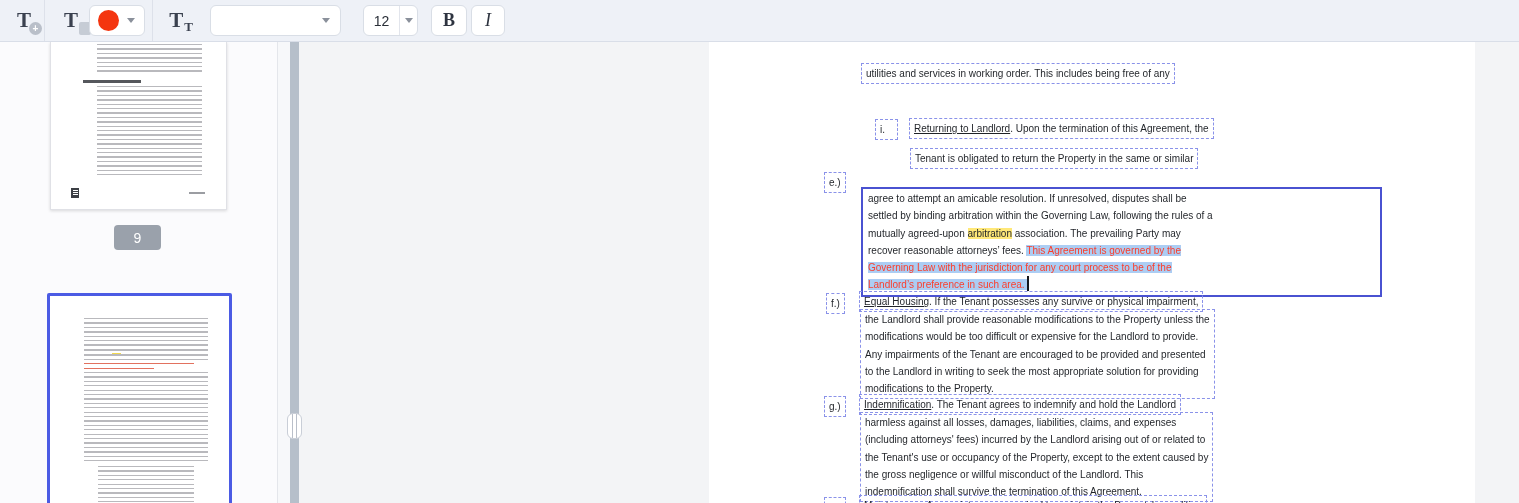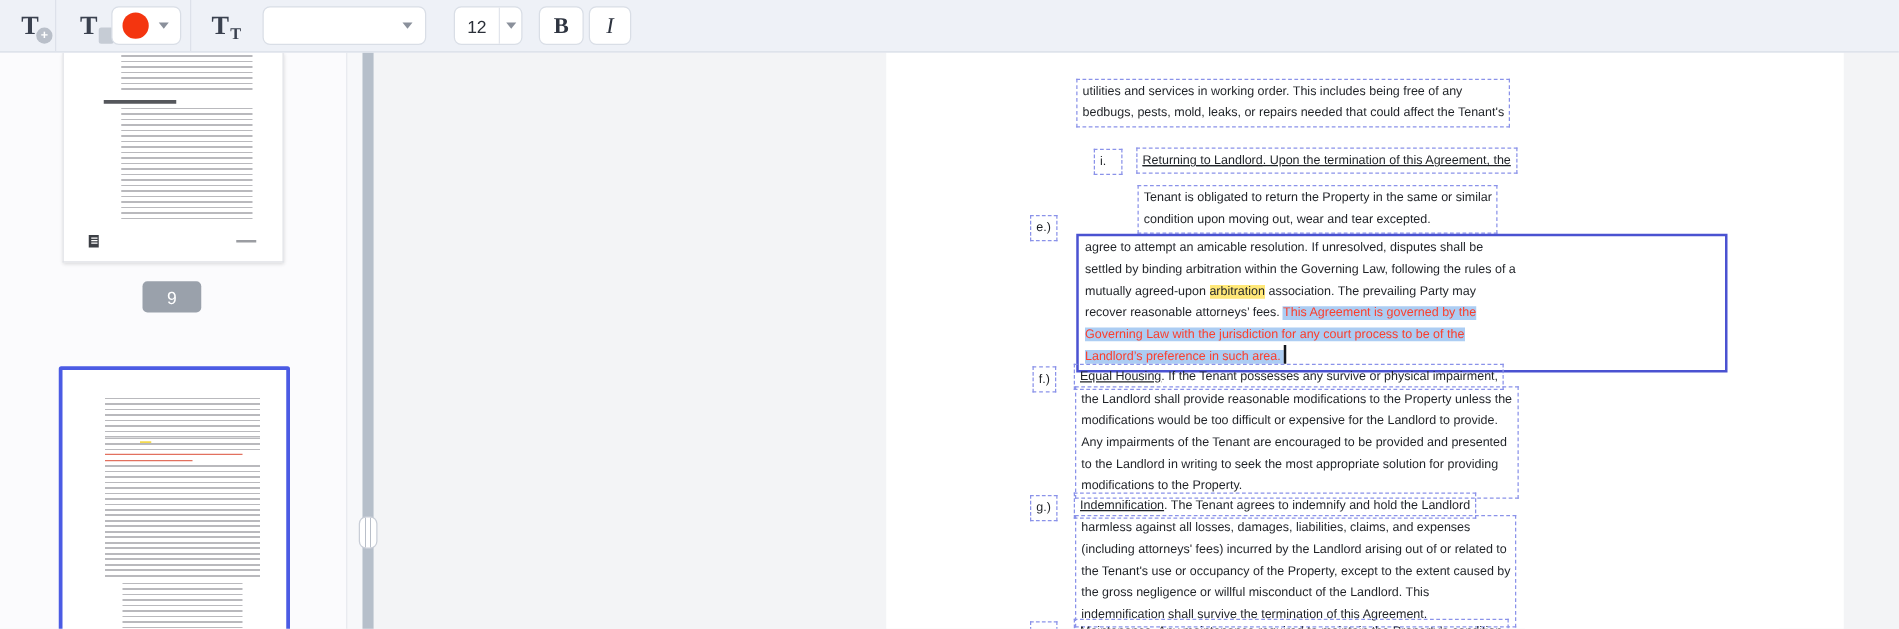--- a/index.html
+++ b/index.html
@@ -136,24 +136,24 @@
       <div class="stripes" style="left:48px;top:170px;width:96px;height:44px;"></div>
     </div>
   </div>
 
   <div class="gutter"></div>
   <div class="splitter"></div>
   <div class="split-handle"></div>
 
   <div class="content">
     <div class="page">
-        <div class="block dashed" style="left: 152px; top: 21px;"><div><span>utilities and services in working order. This includes being free of any</span></div><div><span>bedbugs, pests, mold, leaks, or repairs needed that could affect the Tenant's</span></div></div>
+        <div class="block dashed" style="left: 152px; top: 21px;"><div><span>utilities and services in working order. This includes being free of any</span></div></div>
         <div class="block dashed" style="left: 166px; top: 77px;"><div><span>i.   </span></div></div>
-        <div class="block dashed" style="left: 200px; top: 76px; text-decoration: underline;"><div><span class="u">Returning to Landlord</span><span>. Upon the termination of this Agreement, the</span></div></div>
-        <div class="block dashed" style="left: 201px; top: 106px;"><div><span>Tenant is obligated to return the Property in the same or similar</span></div><div><span>condition upon moving out, wear and tear excepted.</span></div></div>
+        <div class="block dashed" style="left: 200px; top: 76px;"><div><span class="u">Returning to Landlord</span><span>. Upon the termination of this Agreement, the</span></div></div>
+        <div class="block dashed" style="left: 201px; top: 106px;"><div><span>Tenant is obligated to return the Property in the same or similar</span></div></div>
         <div class="block dashed" style="left: 115px; top: 130px;"><div><span>e.)</span></div></div>
         <div class="block solid" style="left: 152px; top: 145px;"><div><span>agree to attempt an amicable resolution. If unresolved, disputes shall be</span></div><div><span>settled by binding arbitration within the Governing Law, following the rules of a</span></div><div><span>mutually agreed-upon </span><span class="y">arbitration</span><span> association. The prevailing Party may</span></div><div><span>recover reasonable attorneys’ fees. </span><span class="r">This Agreement is governed by the</span></div><div><span class="r">Governing Law with the jurisdiction for any court process to be of the</span></div><div><span class="r">Landlord’s preference in such area. </span><span class="caret-bar"></span></div></div>
         <div class="block dashed" style="left: 117px; top: 251px;"><div><span>f.)</span></div></div>
         <div class="block dashed" style="left: 150px; top: 249px;"><div><span class="u">Equal Housing</span><span>. If the Tenant possesses any survive or physical impairment,</span></div></div>
         <div class="block dashed" style="left: 151px; top: 267px;"><div><span>the Landlord shall provide reasonable modifications to the Property unless the</span></div><div><span>modifications would be too difficult or expensive for the Landlord to provide.</span></div><div><span>Any impairments of the Tenant are encouraged to be provided and presented</span></div><div><span>to the Landlord in writing to seek the most appropriate solution for providing</span></div><div><span>modifications to the Property.</span></div></div>
         <div class="block dashed" style="left: 115px; top: 354px;"><div><span>g.)</span></div></div>
         <div class="block dashed" style="left: 150px; top: 352px;"><div><span class="u">Indemnification</span><span>. The Tenant agrees to indemnify and hold the Landlord</span></div></div>
         <div class="block dashed" style="left: 151px; top: 370px;"><div><span>harmless against all losses, damages, liabilities, claims, and expenses</span></div><div><span>(including attorneys' fees) incurred by the Landlord arising out of or related to</span></div><div><span>the Tenant's use or occupancy of the Property, except to the extent caused by</span></div><div><span>the gross negligence or willful misconduct of the Landlord. This</span></div><div><span>indemnification shall survive the termination of this Agreement.</span></div></div>
         <div class="block dashed" style="left: 115px; top: 455px;"><div><span>h.)</span></div></div>
         <div class="block dashed" style="left: 150px; top: 453px;"><div><span class="u">Maintenance</span><span>. Any maintenance required to maintain the Property's condition</span></div></div>

